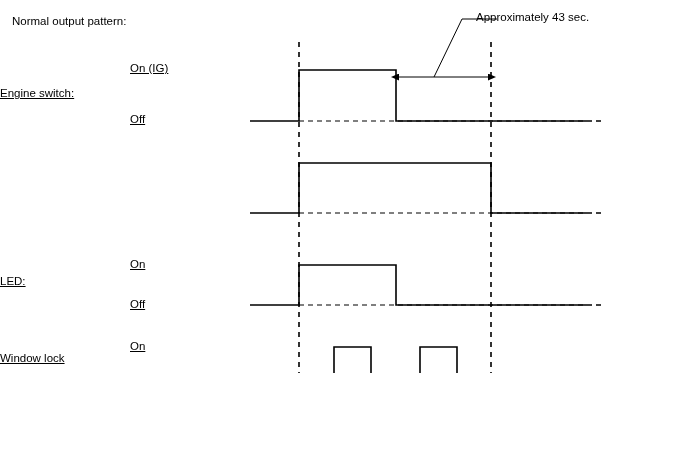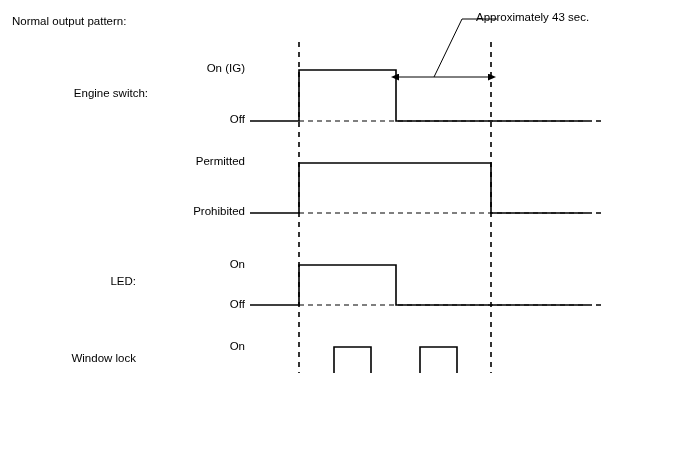--- a/index.html
+++ b/index.html
@@ -16,21 +16,21 @@
     color: #000000;
     overflow: hidden;
   }
   .txt {
     position: absolute;
     font-size: 11.5px;
     line-height: 14px;
     white-space: pre;
     color: #000000;
   }
-  .txt.right { text-align: right; }
+  .txt.right { text-align: left; text-decoration: underline; }
   .title {
     position: absolute;
     font-size: 11.5px;
     line-height: 14px;
     white-space: pre;
   }
   svg.diagram {
     position: absolute;
     left: 0;
     top: 0;
@@ -44,32 +44,30 @@
   .leader { fill: none; stroke: #000000; stroke-width: 1.0; }
   .arrowline { fill: none; stroke: #000000; stroke-width: 1.0; }
 </style>
 </head>
 <body>
 
 <div id="root">
 
   <div class="title" style="left:12px; top:14px;">Normal output pattern:</div>
 
-  <div class="txt right" style="left:0px; top:86px; width:136px;padding-left:12px;">Engine switch:</div>
+  <div class="txt right" style="left:0px; top:86px; width:136px;">Engine switch:</div>
 
 
   <div class="txt right" style="left:0px; top:351px; width:136px;">Window lock</div>
 
   <div class="txt right" style="left:0px; top:274px; width:136px;">LED:</div>
 
   <div class="txt right" style="left:130px; top:61px; width:115px;">On (IG)</div>
   <div class="txt right" style="left:130px; top:112px; width:115px;">Off</div>
 
-  <div class="txt right" style="left:130px; top:154px; width:115px;">Permitted</div>
-  <div class="txt right" style="left:130px; top:204px; width:115px;">Prohibited</div>
 
   <div class="txt right" style="left:130px; top:257px; width:115px;">On</div>
   <div class="txt right" style="left:130px; top:297px; width:115px;">Off</div>
 
   <div class="txt right" style="left:130px; top:339px; width:115px;">On</div>
   <div class="txt right" style="left:130px; top:378px; width:115px;">Off</div>
 
   <div class="txt" style="left:476px; top:10px;">Approximately 43 sec.</div>
 
   <svg class="diagram" viewBox="0 0 688 463">

